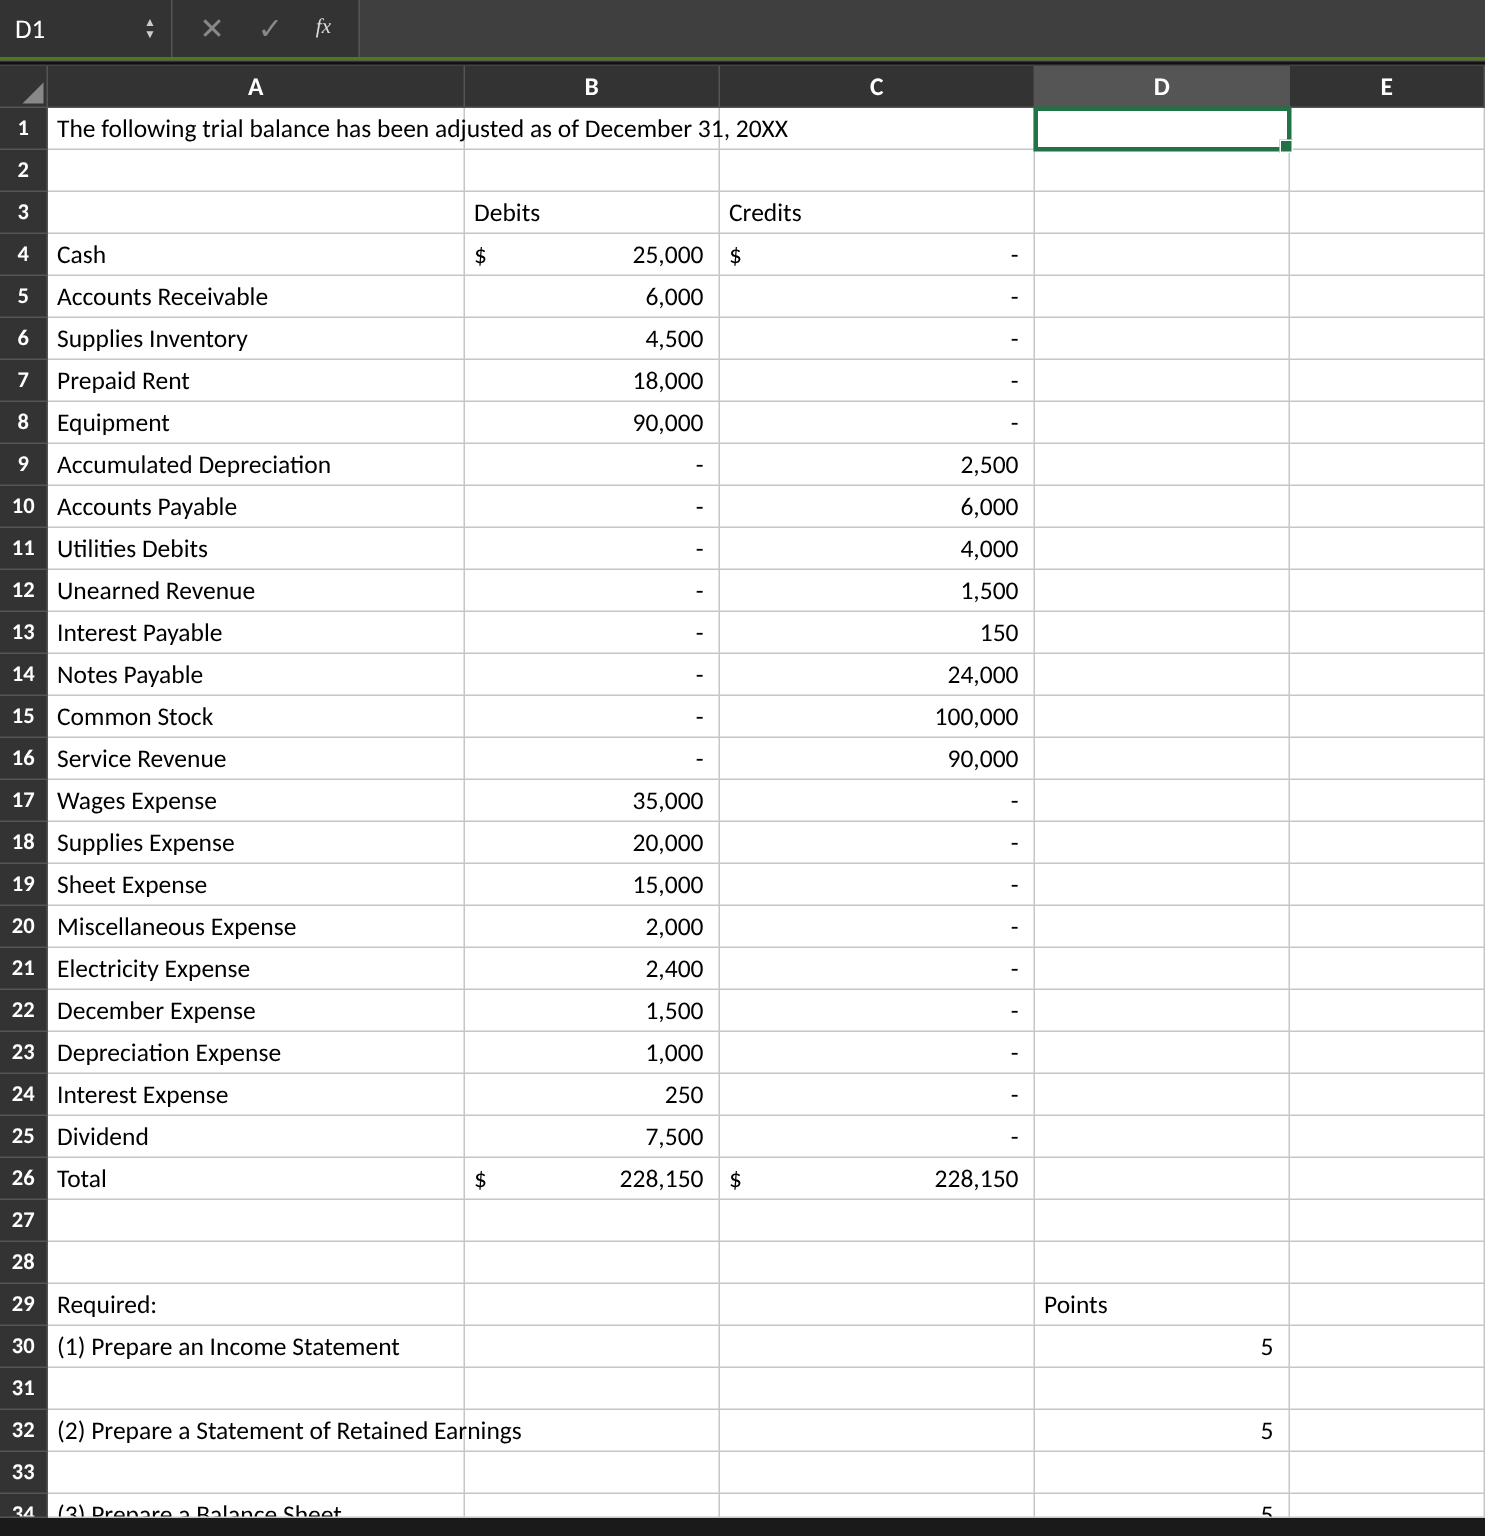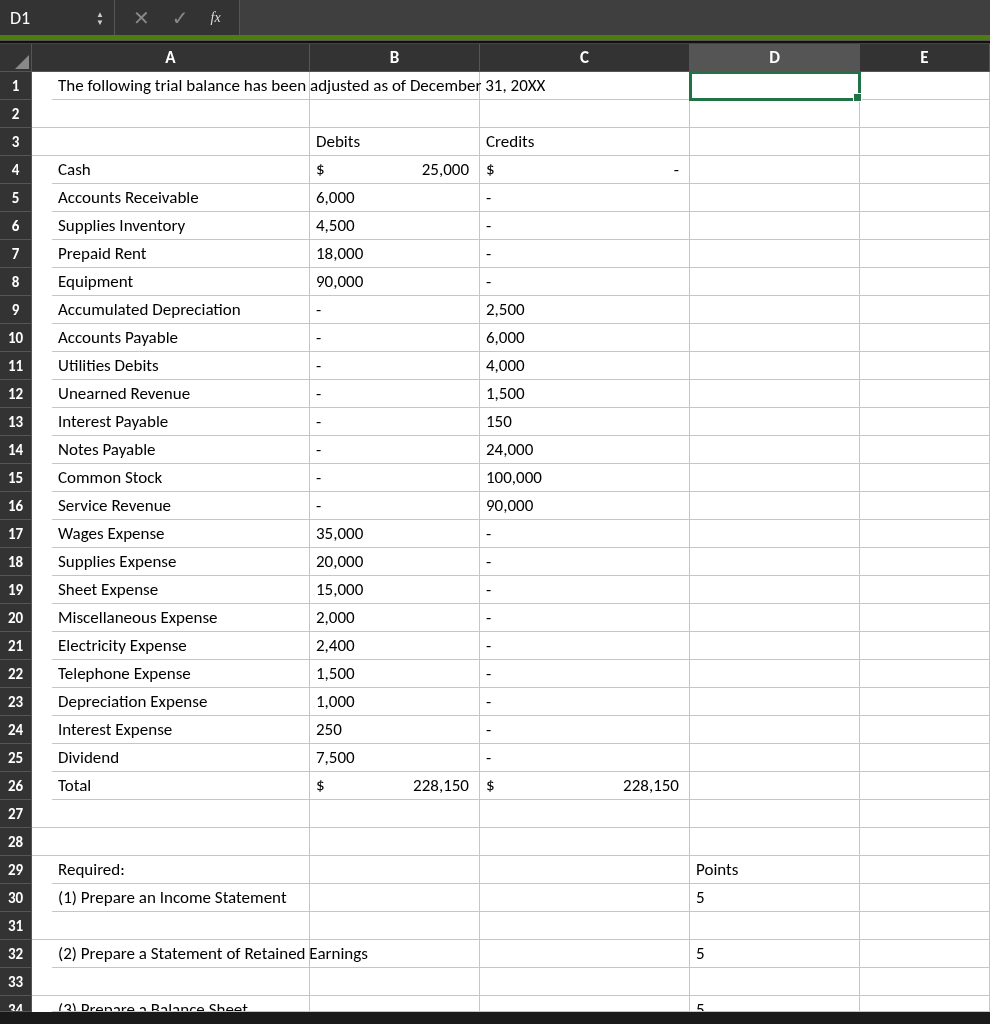--- a/index.html
+++ b/index.html
@@ -11,21 +11,21 @@
     width: 990px;
     overflow: hidden;
   }
 
   
   .formula-bar {
     display: flex;
     align-items: center;
     height: 40px;
     background: #333333;
-    border-bottom: 5px solid #4d7c0f;
+    border-bottom: 2px solid #4d7c0f;
   }
   .name-box {
     width: 115px;
     height: 100%;
     display: flex;
     align-items: center;
     padding: 0 10px;
     color: #fff;
     font-size: 18px;
     background: #333333;
@@ -119,21 +119,21 @@
     border-bottom: 1px solid #c6c6c6;
     height: 28px;
     line-height: 28px;
     padding: 0 6px;
     font-size: 17px;
     color: #000;
     white-space: nowrap;
     overflow: visible;
     position: relative;
   }
-  .cell.r { text-align: left; padding-right: 10px; }
+  .cell.r { text-align: right; padding-right: 10px; }
   .cell.acct {
     display: flex;
     justify-content: space-between;
     padding-left: 6px;
     padding-right: 10px;
   }
   .cell .sym { flex: 0 0 auto; }
   .cell .val { flex: 0 0 auto; text-align: center; }
   .cell.selected {
     outline: 3px solid #217346;
@@ -144,21 +144,21 @@
     content: "";
     position: absolute;
     right: -3px;
     bottom: -3px;
     width: 7px;
     height: 7px;
     background: #217346;
     border: 1px solid #fff;
     z-index: 6;
   }
-  .overflow { z-index: 2; margin-left: 20px; }
+  .overflow { z-index: 2; }
 </style>
 </head>
 <body>
 
 <div class="formula-bar">
   <div class="name-box">
     <span>D1</span>
     <span class="name-box-arrows">
       <span>▲</span>
         <span>▼</span>
@@ -306,21 +306,21 @@
     <div class="cell r">-   </div>
     <div class="cell"></div>
     <div class="cell"></div>
     <div class="row-head">21</div>
     <div class="cell overflow">Electricity Expense</div>
     <div class="cell r">2,400</div>
     <div class="cell r">-   </div>
     <div class="cell"></div>
     <div class="cell"></div>
     <div class="row-head">22</div>
-    <div class="cell overflow">Telephone Expense</div>
+    <div class="cell overflow">December Expense</div>
     <div class="cell r">1,500</div>
     <div class="cell r">-   </div>
     <div class="cell"></div>
     <div class="cell"></div>
     <div class="row-head">23</div>
     <div class="cell overflow">Depreciation Expense</div>
     <div class="cell r">1,000</div>
     <div class="cell r">-   </div>
     <div class="cell"></div>
     <div class="cell"></div>

